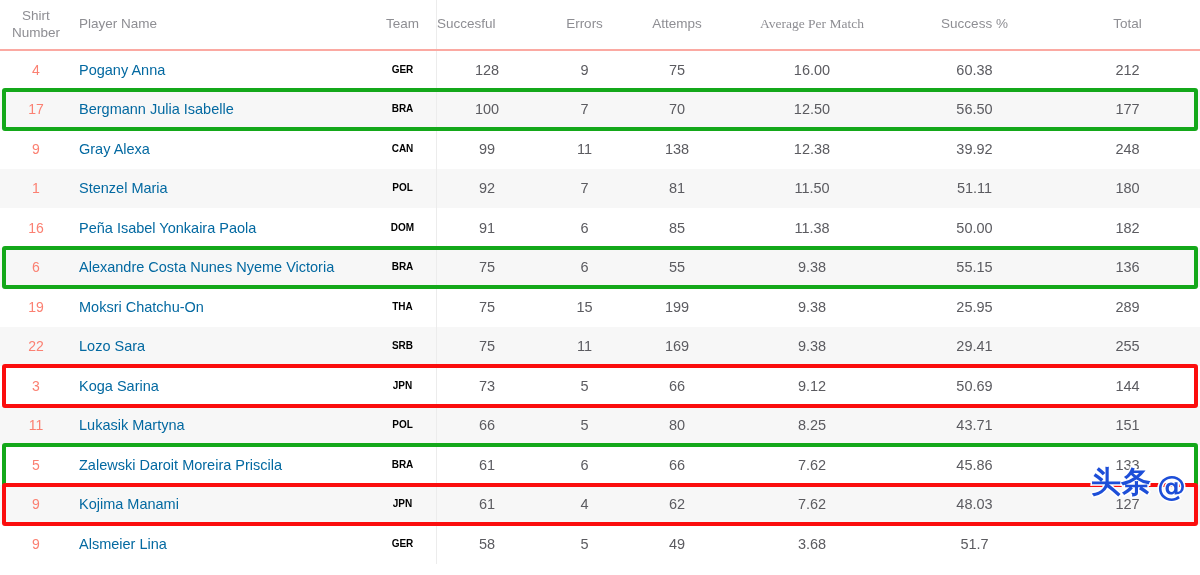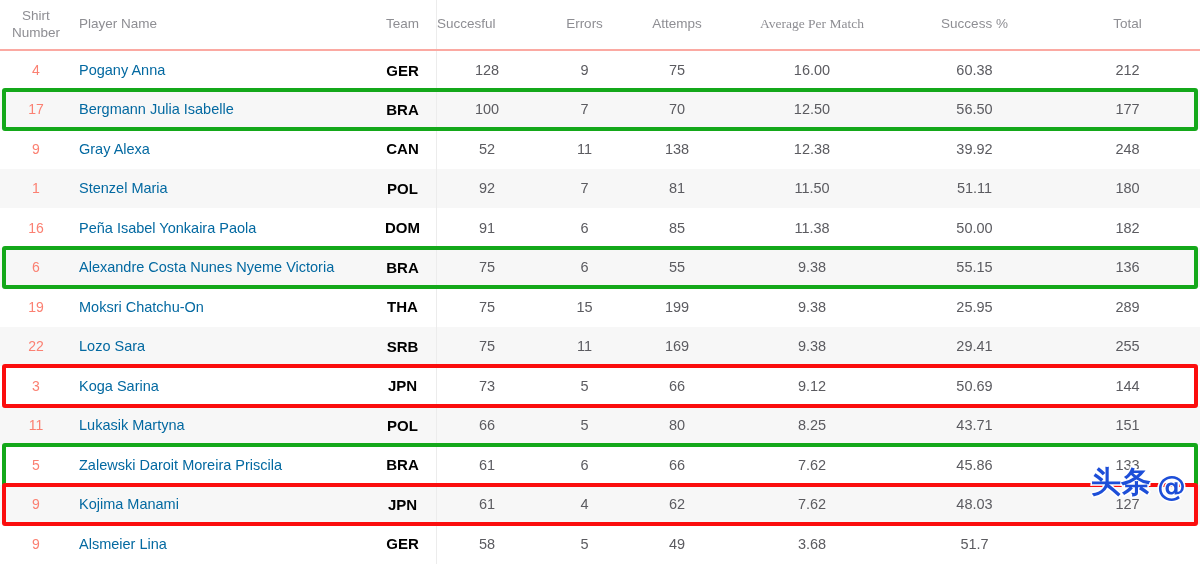--- a/index.html
+++ b/index.html
@@ -76,21 +76,21 @@
   td.cell-player {
     text-align: left;
     padding-left: 7px;
     color: #0369a1;
     font-size: 14.5px;
   }
   td.cell-team {
     text-align: center;
     color: #000000;
     font-weight: bold;
-    font-size: 15px;
+    font-size: 10px;
   }
   td.cell-num {
     text-align: center;
     color: #5b5b60;
     font-size: 14.5px;
   }
   td.cell-succ { border-left: 1px solid #ececec; }
 
   
   .highlight-box {
@@ -172,21 +172,21 @@
           <td class="cell-num">7</td>
           <td class="cell-num">70</td>
           <td class="cell-num">12.50</td>
           <td class="cell-num">56.50</td>
           <td class="cell-num">177</td>
         </tr>
         <tr class="data-row">
           <td class="cell-shirt">9</td>
           <td class="cell-player">Gray Alexa</td>
           <td class="cell-team">CAN</td>
-          <td class="cell-num cell-succ">52</td>
+          <td class="cell-num cell-succ">99</td>
           <td class="cell-num">11</td>
           <td class="cell-num">138</td>
           <td class="cell-num">12.38</td>
           <td class="cell-num">39.92</td>
           <td class="cell-num">248</td>
         </tr>
         <tr class="data-row striped">
           <td class="cell-shirt">1</td>
           <td class="cell-player">Stenzel Maria</td>
           <td class="cell-team">POL</td>

